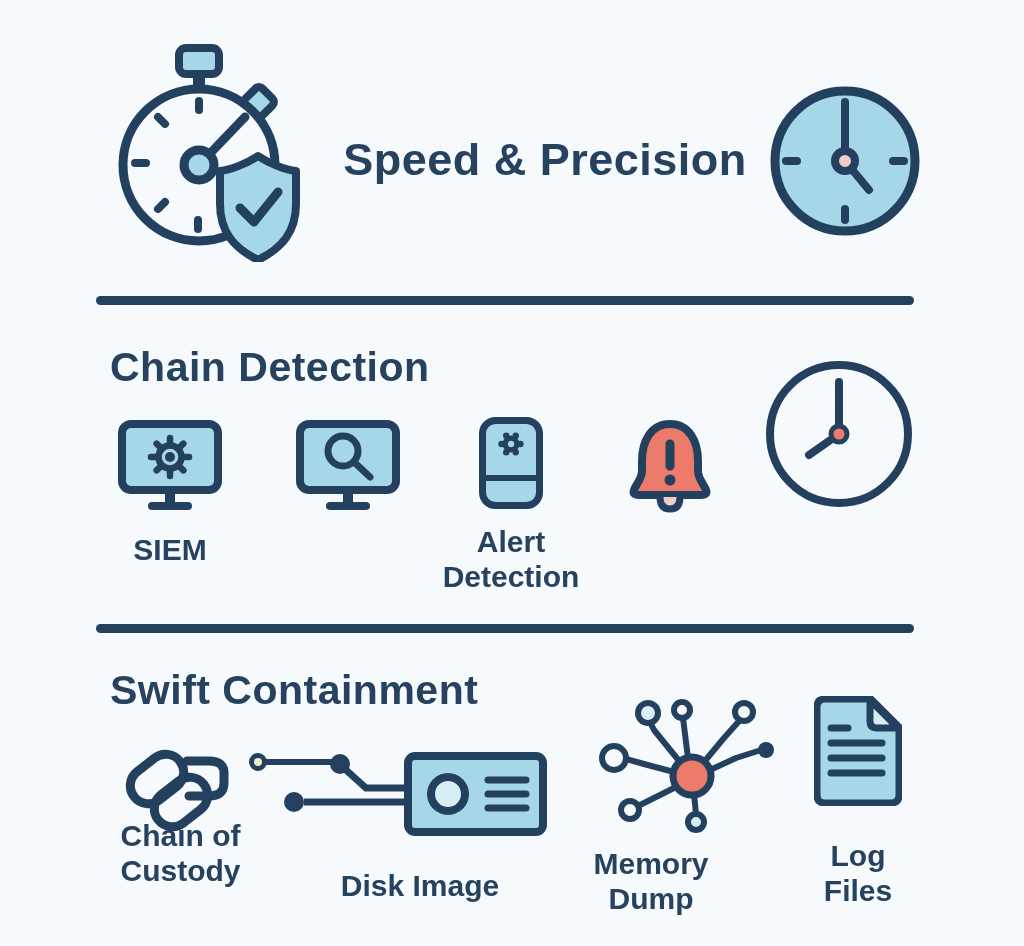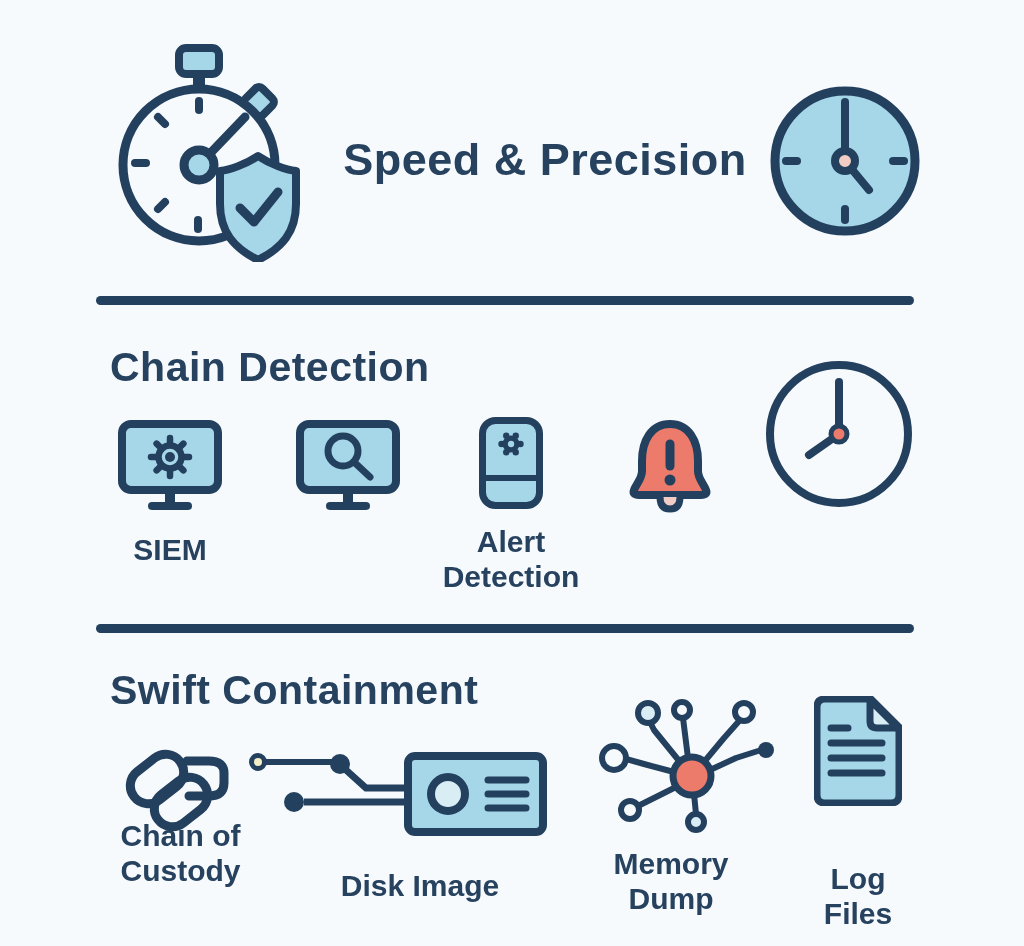--- a/index.html
+++ b/index.html
@@ -201,27 +201,27 @@
     </g>
     <circle cx="50" cy="25" r="10" fill="#d9edf5" stroke="#24405f" stroke-width="6"></circle>
     <circle cx="84" cy="22" r="8" fill="#f7fafd" stroke="#24405f" stroke-width="6"></circle>
     <circle cx="146" cy="24" r="9" fill="#f7fafd" stroke="#24405f" stroke-width="6"></circle>
     <circle cx="16" cy="70" r="12" fill="#f7fafd" stroke="#24405f" stroke-width="6"></circle>
     <circle cx="168" cy="62" r="8" fill="#24405f"></circle>
     <circle cx="32" cy="122" r="9" fill="#f7fafd" stroke="#24405f" stroke-width="6"></circle>
     <circle cx="98" cy="134" r="8" fill="#d9edf5" stroke="#24405f" stroke-width="6"></circle>
     <circle cx="94" cy="88" r="19" fill="#ec7b6c" stroke="#24405f" stroke-width="7"></circle>
   </svg>
-  <div class="abs item-label" style="left:591px;top:846px;width:160px;">Memory Dump</div>
+  <div class="abs item-label" style="left:571px;top:846px;width:160px;">Memory Dump</div>
 
   <svg class="abs" style="left:814px;top:696px;" width="88" height="110" viewBox="0 0 88 110">
     <path d="M11 3 H57 L85 31 V99 Q85 107 77 107 H11 Q3 107 3 99 V11 Q3 3 11 3 Z" fill="#a6d7e8" stroke="#24405f" stroke-width="7" stroke-linejoin="round"></path>
     <path d="M56 4 L84 32 H63 Q56 32 56 25 Z" fill="#d9edf5" stroke="#24405f" stroke-width="7" stroke-linejoin="round"></path>
     <g stroke="#24405f" stroke-width="7" stroke-linecap="round">
       <line x1="17" y1="32" x2="34" y2="32"></line>
       <line x1="17" y1="47" x2="68" y2="47"></line>
       <line x1="17" y1="62" x2="68" y2="62"></line>
       <line x1="17" y1="77" x2="68" y2="77"></line>
     </g>
   </svg>
-  <div class="abs item-label" style="left:808px;top:838px;width:100px;margin-top:23px;">Log Files</div>
+  <div class="abs item-label" style="left:808px;top:838px;width:100px;">Log Files</div>
 
 </div>
 
 </body></html>

